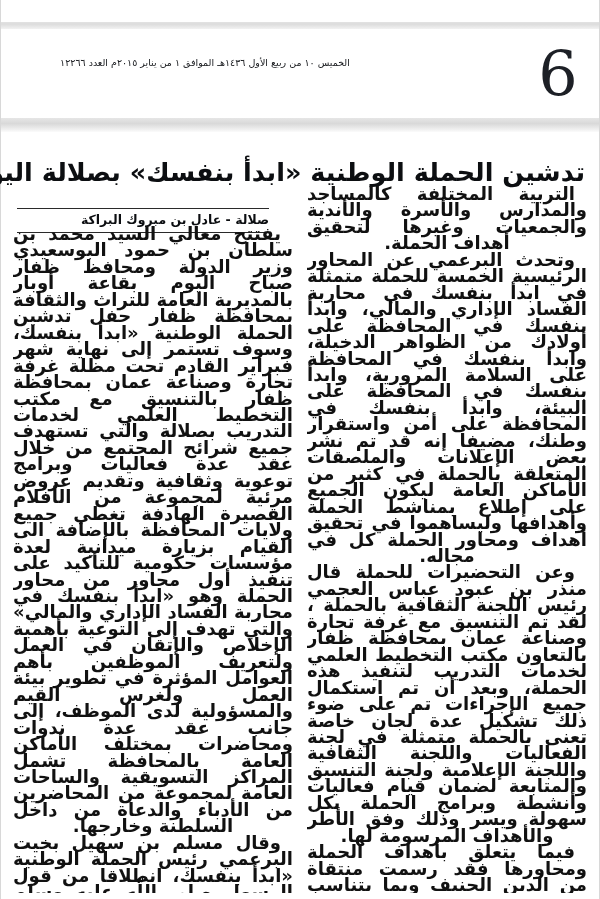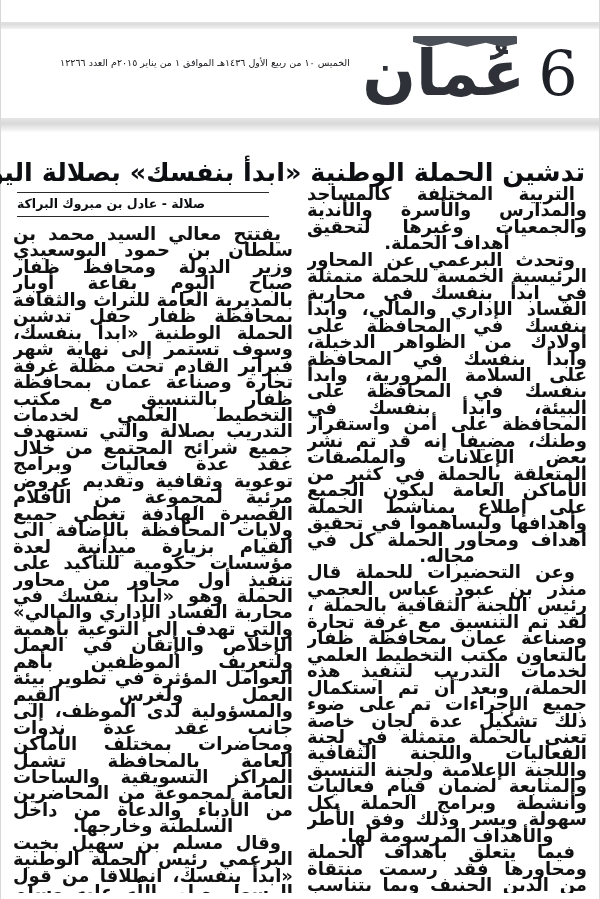--- a/index.html
+++ b/index.html
@@ -140,23 +140,23 @@
     color: #0c0e11;
     line-height: 34px;
     white-space: nowrap;
     letter-spacing: -0.3px;
   }
 
   
   .byline-box {
     position: absolute;
     right: 330px;
-    top: 192px;
+    top: 208px;
     width: 252px;
-    text-align: left;
+    text-align: right;
     border-top: 1.6px solid #2a2a2a;
     border-bottom: 1.6px solid #2a2a2a;
     padding: 3px 0 4px 0;
   }
   .byline {
     font-size: 12.5px;
     font-weight: bold;
     color: #0c0e11;
     line-height: 16px;
     white-space: nowrap;
@@ -201,24 +201,20 @@
 <div class="page">
 
   <div class="top-rule">
     <div class="top-rule-edge"></div>
   </div>
 
   <div class="masthead">
 
     <div class="page-number">6</div>
 
-    <div class="logo-wrap">
-      <div class="logo-bar"></div>
-      <div class="logo-ar">عُمان</div>
-    </div>
 
     <div class="dateline">
       <div class="dateline-ar">الخميس ١٠ من ربيع الأول ١٤٣٦هـ الموافق ١ من يناير ٢٠١٥م العدد ١٢٢٦٦</div>
     </div>
   </div>
 
   <div class="band"></div>
 
   <h1 class="headline">تدشين الحملة الوطنية «ابدأ بنفسك» بصلالة اليوم</h1>
 

